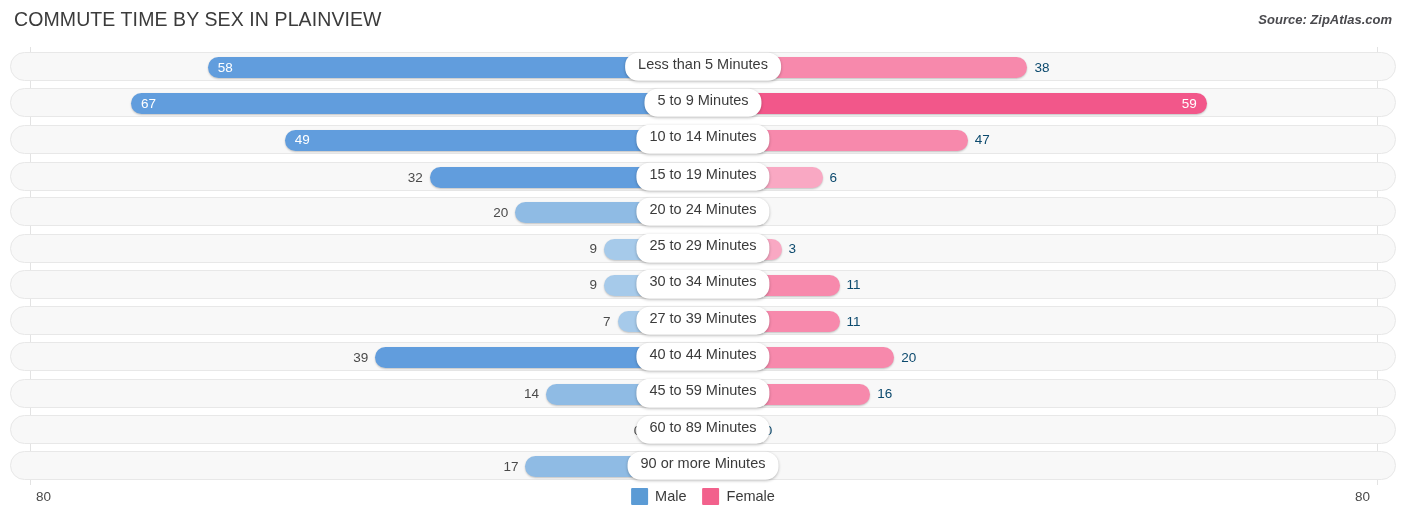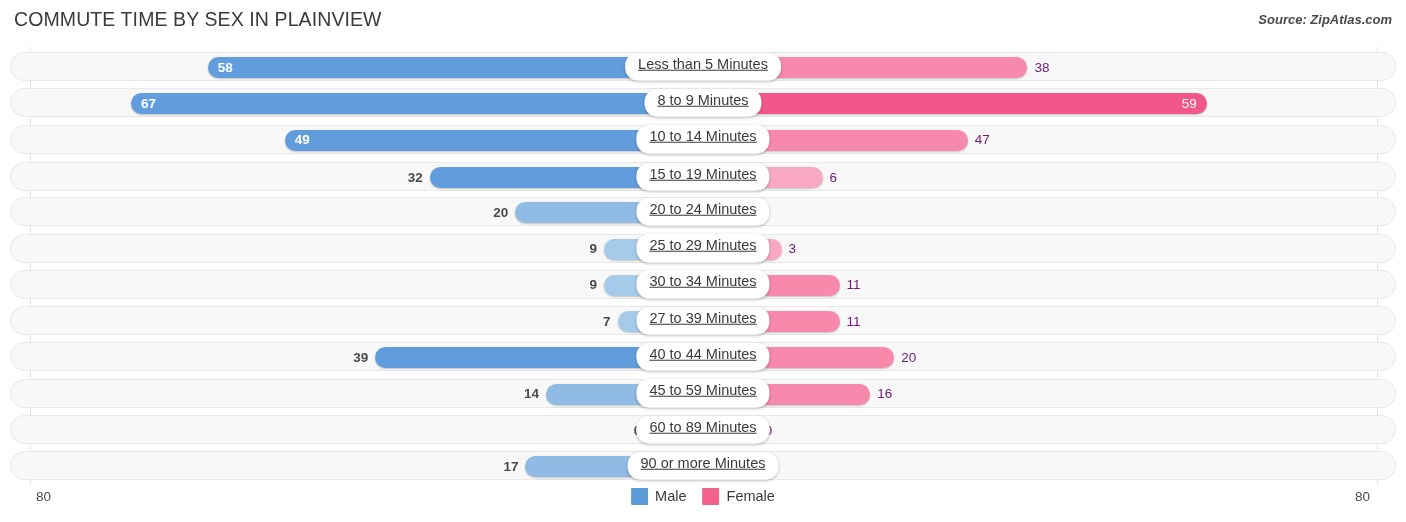--- a/index.html
+++ b/index.html
@@ -75,57 +75,55 @@
   .bar {
     position: absolute;
     top: 4px;
     height: 21px;
     box-sizing: border-box;
   }
   .bar.male {
     right: 50%;
     border-radius: 11px 0 0 11px;
     box-shadow: 0 1px 2px rgba(0,0,0,.22);
-    font-weight: bold;
   }
   .bar.female {
     left: 50%;
     border-radius: 0 11px 11px 0;
     box-shadow: 0 1px 2px rgba(0,0,0,.22);
   }
 
   .bar-value {
     position: absolute;
     top: 50%;
     transform: translateY(-50%);
     font-size: 13.5px;
     white-space: nowrap;
     line-height: 1;
   }
   .bar.male .bar-value.inside   { left: 10px;  color: #ffffff; }
   .bar.male .bar-value.outside  { right: 100%; margin-right: 7px; color: #4a4a4a; }
   .bar.female .bar-value.inside  { right: 10px; color: #ffffff; }
-  .bar.female .bar-value.outside { left: 100%;  margin-left: 7px;  color: #701a75; }
+  .bar.female .bar-value.outside { left: 100%;  margin-left: 7px;  color: #0c4a6e; }
 
   
   .pill {
     position: absolute;
     top: 50%;
     left: 50%;
     transform: translate(-50%, -50%);
     background: #ffffff;
     border-radius: 13px;
     padding: 4px 13px 10px;
     font-size: 14.5px;
     line-height: 1;
     color: #3b3b3b;
     white-space: nowrap;
     box-shadow: 0 1px 3px rgba(0,0,0,.28);
     z-index: 5;
-    text-decoration: underline;
   }
 
   
   .footer {
     position: absolute;
     left: 0;
     top: 485px;
     width: 1406px;
     height: 37px;
   }
@@ -185,21 +183,21 @@
           </div>
           <div class="pill">Less than 5 Minutes</div>
         </div>
         <div class="row" style="top: 41.3px;">
           <div class="bar male" style="width: 572.013px; background: rgb(97, 157, 221);">
             <span class="bar-value inside">67</span>
           </div>
           <div class="bar female" style="width: 503.712px; background: rgb(242, 87, 138);">
             <span class="bar-value inside">59</span>
           </div>
-          <div class="pill">8 to 9 Minutes</div>
+          <div class="pill">5 to 9 Minutes</div>
         </div>
         <div class="row" style="top: 77.6px;">
           <div class="bar male" style="width: 418.337px; background: rgb(97, 157, 221);">
             <span class="bar-value inside">49</span>
           </div>
           <div class="bar female" style="width: 264.663px; background: rgb(247, 137, 172);">
             <span class="bar-value outside">47</span>
           </div>
           <div class="pill">10 to 14 Minutes</div>
         </div>

